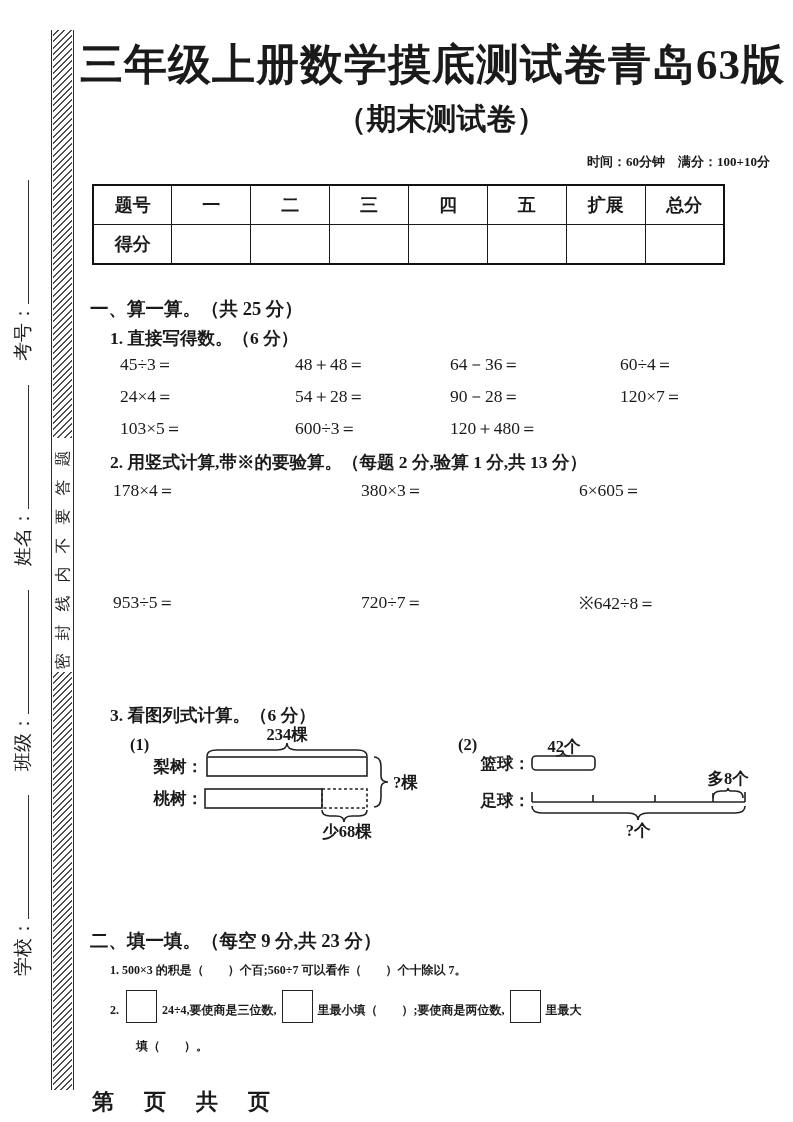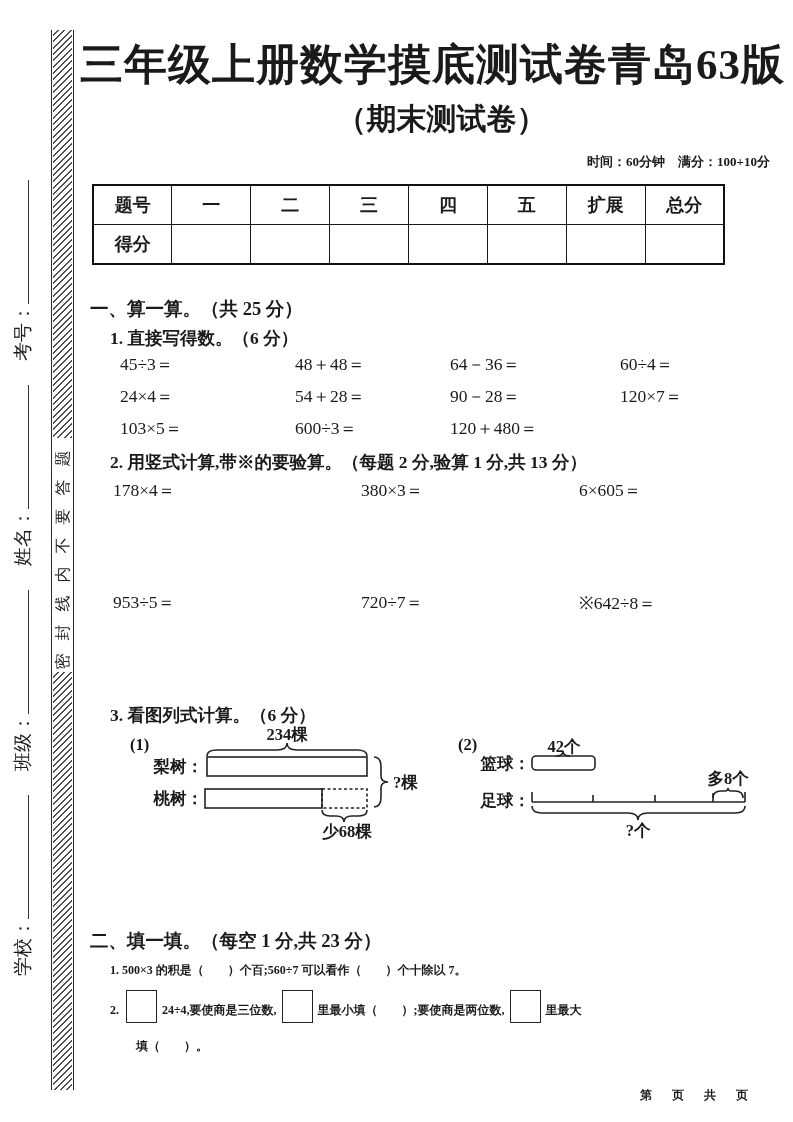--- a/index.html
+++ b/index.html
@@ -49,22 +49,22 @@
   .h-item{position:absolute;font-size:17.5px;font-weight:bold;white-space:nowrap;}
   .expr-grid{position:absolute;left:120px;top:352px;display:grid;
     grid-template-columns:175px 155px 170px auto;grid-auto-rows:32px;
     font-size:17.5px;}
   .expr3{position:absolute;left:113px;display:grid;
     grid-template-columns:248px 218px auto;font-size:17.5px;}
   .fill-line{position:absolute;font-size:12px;font-weight:bold;white-space:nowrap;}
   .fill-box{display:inline-block;width:29px;height:31px;border:1.6px solid #222;
     vertical-align:-9px;margin:0 5px;}
   .q2-prefix{font-weight:bold;margin-right:2px;}
-  .footer{position:absolute;left:92px;top:1087px;width:660px;text-align:right;
-    font-size:12px;font-weight:bold;letter-spacing:4px;font-family:Liberation Serif, serif;}
+  .footer{position:absolute;left:92px;top:1087px;width:660px;text-align:left;
+    font-size:22px;font-weight:bold;letter-spacing:4px;font-family:Liberation Serif, serif;}
   
   .diagram-svg{position:absolute;left:90px;top:726px;}
   .diagram-svg text{font-family:"Liberation Serif","DejaVu Serif",serif;
     font-size:16.5px;font-weight:bold;fill:#1a1a1a;}
   .shape{fill:none;stroke:#222;stroke-width:1.6;}
 </style>
 </head>
 <body>
 
 <div class="v-labels">
@@ -174,21 +174,21 @@
   <path class="shape" d="M466,30 Q473,30 473,25 Q473,30 480,30"></path>
   <text x="638" y="58" text-anchor="middle">多8个</text>
   <path class="shape" d="M623,72 Q623,65 631,65 L635,65 Q638,65 638,62 Q638,65 641,65 L645,65 Q653,65 653,72"></path>
   <text x="440" y="80" text-anchor="end">足球：</text>
   <path class="shape" d="M442,76 L655,76"></path>
   <path class="shape" d="M442,66 L442,76 M503,69 L503,76 M565,69 L565,76 M623,67 L623,76 M655,66 L655,76"></path>
   <path class="shape" d="M442,80 Q442,87 452,87 L538,87 Q548,87 548,94 Q548,87 558,87 L645,87 Q655,87 655,80"></path>
   <text x="548" y="110" text-anchor="middle">?个</text>
 </svg>
 
-<div class="h-section" style="left:90px;top:928px;">二、填一填。（每空 1 分,共 23 分）</div>
+<div class="h-section" style="left:90px;top:928px;">二、填一填。（每空 9 分,共 23 分）</div>
 <div class="fill-line" style="left:110px;top:962px;">1. 500×3 的积是（　　）个百;560÷7 可以看作（　　）个十除以 7。</div>
 
 <div class="fill-line" style="left:110px;top:990px;">
   <span class="q2-prefix">2.</span><span class="fill-box"></span><span>24÷4,要使商是三位数,</span><span class="fill-box"></span><span>里最小填（　　）;要使商是两位数,</span><span class="fill-box"></span><span>里最大</span>
 </div>
 <div class="fill-line" style="left:136px;top:1038px;">填（　　）。</div>
 
 <div class="footer">第　页　共　页</div>
 
 </body></html>

